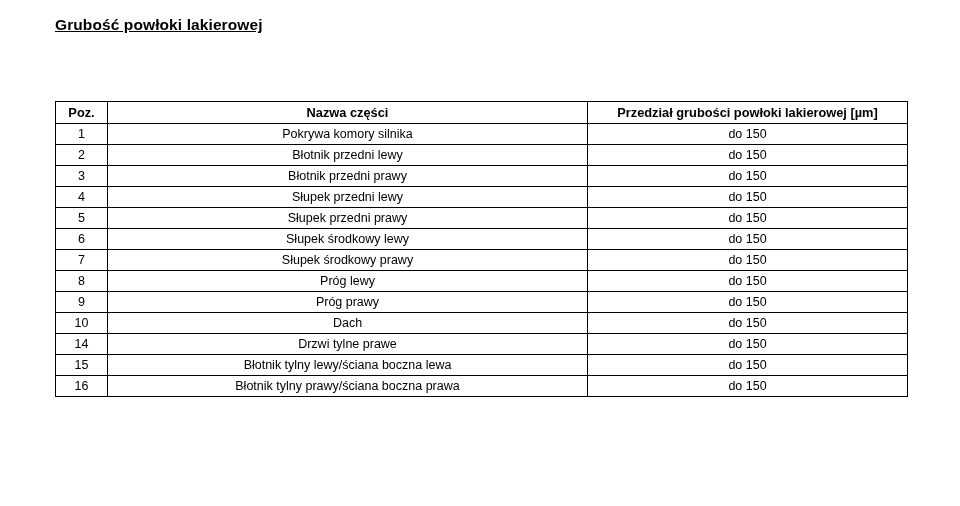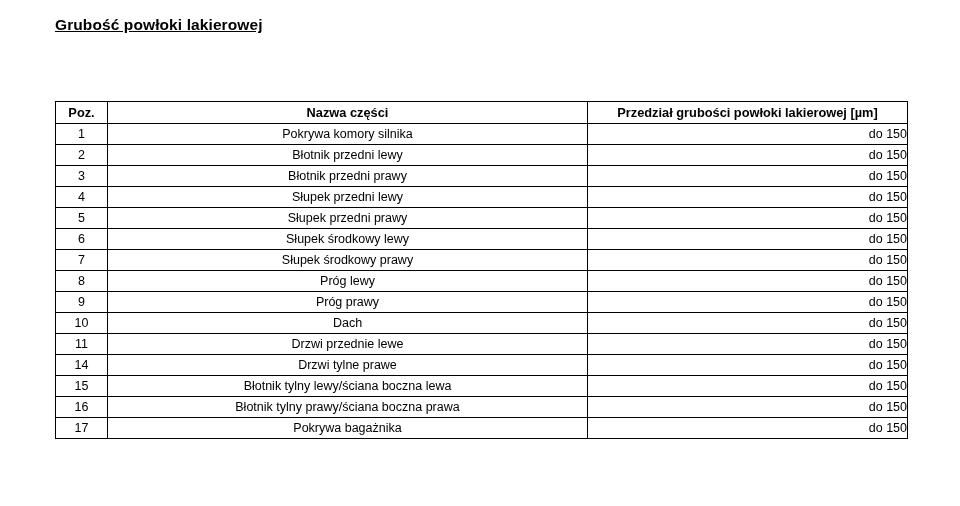--- a/index.html
+++ b/index.html
@@ -77,21 +77,21 @@
   td.cell-pos {
     text-align: center;
     font-size: 12.5px;
   }
   td.cell-name {
     text-align: center;
     padding-left: 6px;
     font-size: 12.5px;
   }
   td.cell-range {
-    text-align: right;
+    text-align: center;
     font-size: 12.5px;
   }
 </style>
 </head>
 <body>
 
 <div class="page">
 
   <div class="doc-title">Grubość powłoki lakierowej</div>
 
@@ -155,41 +155,31 @@
             <td class="cell-pos">9</td>
             <td class="cell-name">Próg prawy</td>
             <td class="cell-range">do 150</td>
           </tr>
           <tr>
             <td class="cell-pos">10</td>
             <td class="cell-name">Dach</td>
             <td class="cell-range">do 150</td>
           </tr>
           <tr>
-            <td class="cell-pos">11</td>
-            <td class="cell-name">Drzwi przednie lewe</td>
-            <td class="cell-range">do 150</td>
-          </tr>
-          <tr>
             <td class="cell-pos">14</td>
             <td class="cell-name">Drzwi tylne prawe</td>
             <td class="cell-range">do 150</td>
           </tr>
           <tr>
             <td class="cell-pos">15</td>
             <td class="cell-name">Błotnik tylny lewy/ściana boczna lewa</td>
             <td class="cell-range">do 150</td>
           </tr>
           <tr>
             <td class="cell-pos">16</td>
             <td class="cell-name">Błotnik tylny prawy/ściana boczna prawa</td>
             <td class="cell-range">do 150</td>
           </tr>
-          <tr>
-            <td class="cell-pos">17</td>
-            <td class="cell-name">Pokrywa bagażnika</td>
-            <td class="cell-range">do 150</td>
-          </tr>
         </tbody>
     </table>
   </div>
 
 </div>
 
 </body></html>

